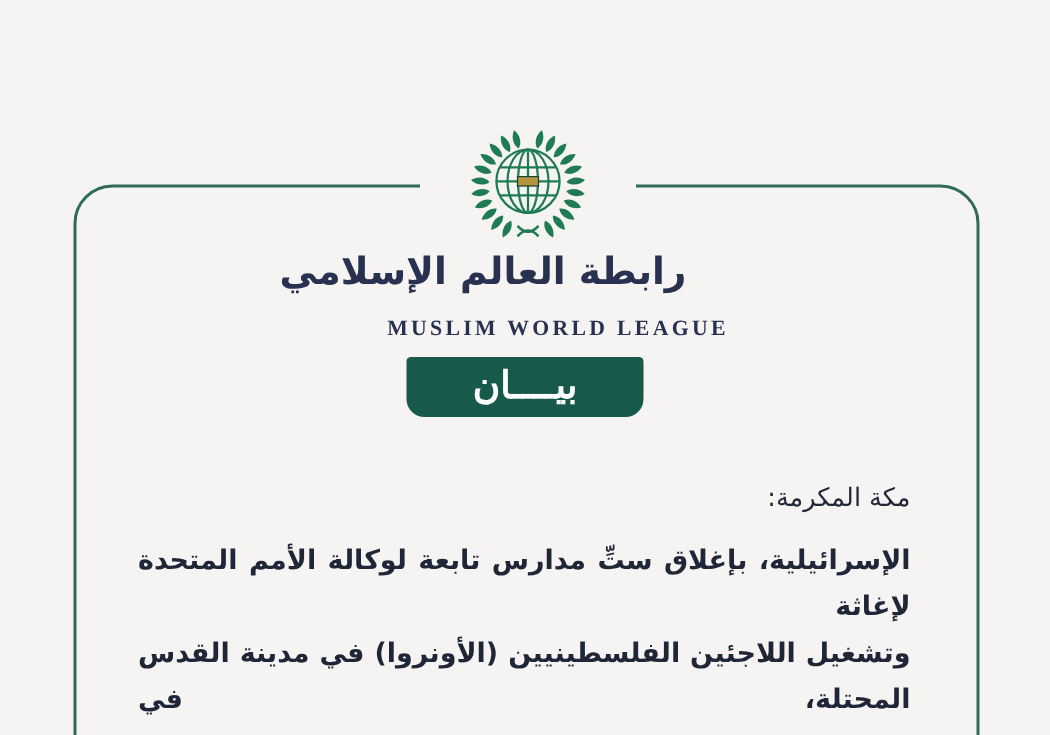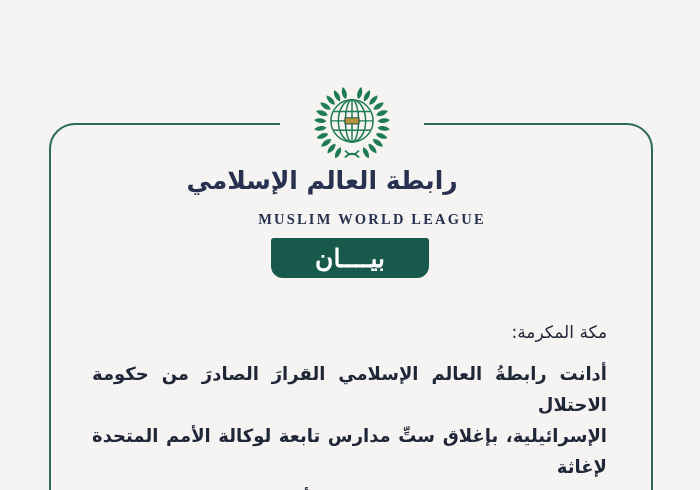--- a/index.html
+++ b/index.html
@@ -18,21 +18,21 @@
   .arabic-wordmark{position:absolute;top:166px;left:0;width:644px;text-align:center;
     direction:rtl;font-family:"DejaVu Sans",sans-serif;font-weight:bold;font-size:25px;
     color:var(--navy-text);z-index:3;}
   .english-wordmark{position:absolute;top:211px;left:0;width:700px;text-align:center;
     font-family:"Liberation Serif","DejaVu Serif",serif;font-weight:bold;font-size:14.5px;
     letter-spacing:2.2px;color:var(--navy-text);z-index:3;padding-left:44px;}
   .banner{position:absolute;top:238px;left:271px;width:158px;height:40px;
     background:var(--banner-bg);border-radius:3px 3px 12px 12px;z-index:3;
     display:flex;align-items:center;justify-content:center;}
   .banner-label{direction:rtl;color:var(--banner-text);font-weight:bold;font-size:25px;
-    font-family:Liberation Sans, sans-serif;line-height:40px;}
+    font-family:Liberation Serif, serif;line-height:40px;}
   .location-heading{position:absolute;top:322px;right:93px;direction:rtl;
     font-weight:normal;font-size:17px;color:var(--body-text);z-index:3;}
   .body-lines{position:absolute;top:358px;left:92px;width:515px;z-index:3;}
   .body-line{direction:rtl;text-align:justify;text-align-last:justify;
     font-weight:bold;font-size:18px;line-height:31px;color:var(--body-text);
     font-family:"DejaVu Sans",sans-serif;}
 </style>
 </head>
 <body>
 
@@ -94,16 +94,15 @@
 <div class="english-wordmark">MUSLIM WORLD LEAGUE</div>
 
 <div class="banner">
   <span class="banner-label">بيــــان</span>
 </div>
 
 <div class="location-heading">مكة المكرمة:</div>
 
 <div class="body-lines">
 
-<div class="body-line">أدانت رابطةُ العالم الإسلامي القرارَ الصادرَ من حكومة الاحتلال</div>
     <div class="body-line">الإسرائيلية، بإغلاق ستِّ مدارس تابعة لوكالة الأمم المتحدة لإغاثة</div>
     <div class="body-line">وتشغيل اللاجئين الفلسطينيين (الأونروا) في مدينة القدس المحتلة، في</div>
   </div>
 
 </body></html>

